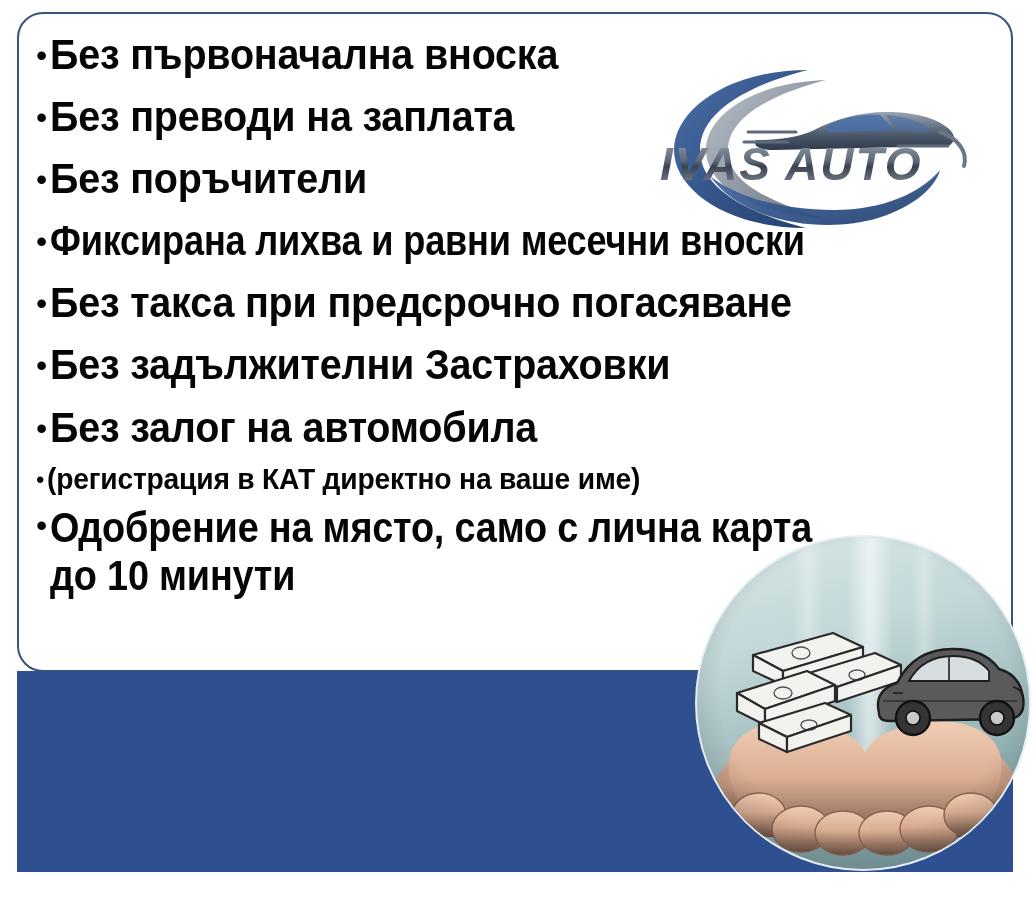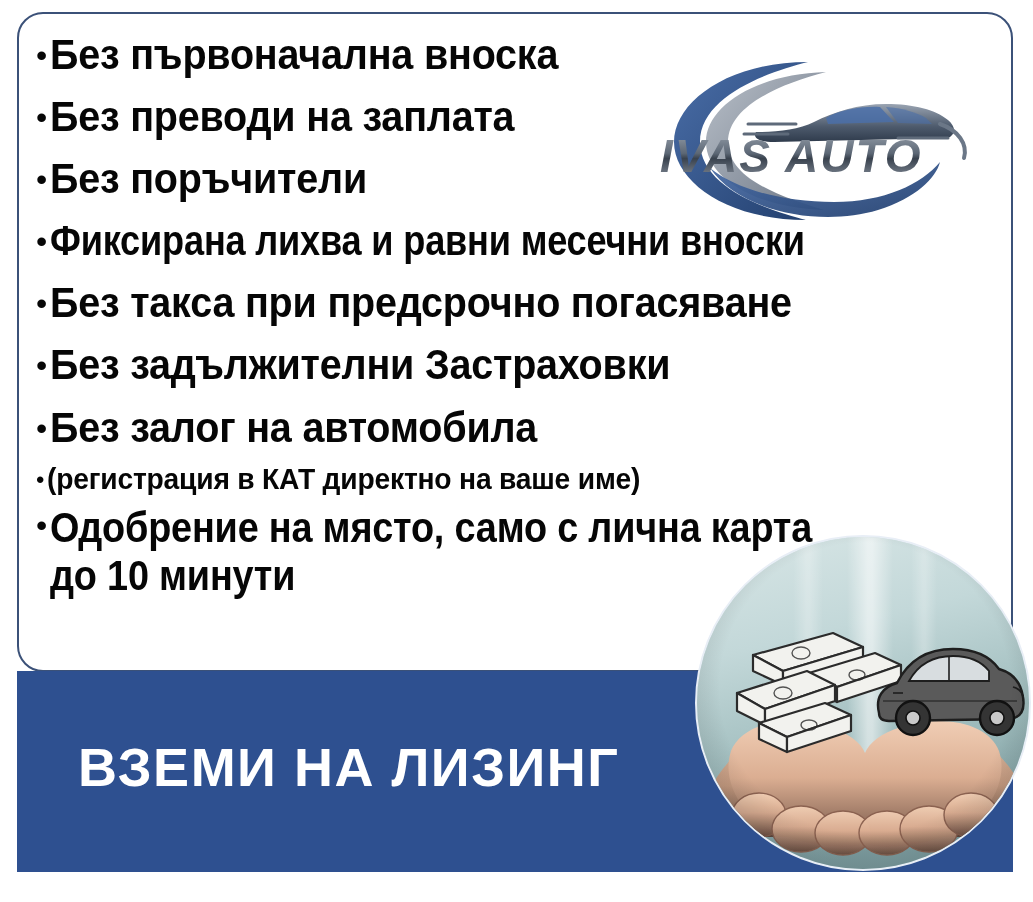--- a/index.html
+++ b/index.html
@@ -89,21 +89,21 @@
   .r4 { margin-top: 20px; }
   .r5 { margin-top: 20px; }
   .r6 { margin-top: 21px; }
   .r7 { margin-top: 15px; }
   .r8 { margin-top: 10px; }
 
   
   .logo {
     position: absolute;
     left: 648px;
-    top: 50px;
+    top: 58px;
     width: 330px;
     height: 180px;
     z-index: 7;
   }
   .logo svg { display: block; }
 
   
   .blue-band {
     position: absolute;
     left: 17px;
@@ -244,21 +244,20 @@
         <path d="M 238 57 C 254 58, 268 62, 278 68 L 284 74 L 250 73 Z" fill="#4a6ea8" opacity="0.6"></path>
         <path d="M 100 74 L 148 74 M 96 84 L 140 84 M 250 88 L 300 88" stroke="#5e6a7a" stroke-width="3" fill="none" stroke-linecap="round"></path>
         <path d="M 292 74 C 310 80, 320 94, 316 108" stroke="#6b7787" stroke-width="4" fill="none" stroke-linecap="round"></path>
       </g>
 
       <text x="12" y="122" font-family="'Liberation Sans','DejaVu Sans',sans-serif" font-size="46" font-weight="700" font-style="italic" letter-spacing="2" fill="url(#gtext)">IVAS AUTO</text>
     </svg>
   </div>
 
   <div class="blue-band"></div>
-  <div class="band-text">ВЗЕМИ НА ЛИЗИНГ</div>
 
   <div class="photo-circle">
     <svg width="336" height="336" viewBox="0 0 336 336" xmlns="http://www.w3.org/2000/svg">
       <defs>
         <linearGradient id="bg" x1="0" y1="0" x2="0.25" y2="1">
           <stop offset="0%" stop-color="#d8e6e6"></stop>
           <stop offset="35%" stop-color="#c3d8d9"></stop>
           <stop offset="70%" stop-color="#9fbcbd"></stop>
           <stop offset="100%" stop-color="#7f9fa2"></stop>
         </linearGradient>

